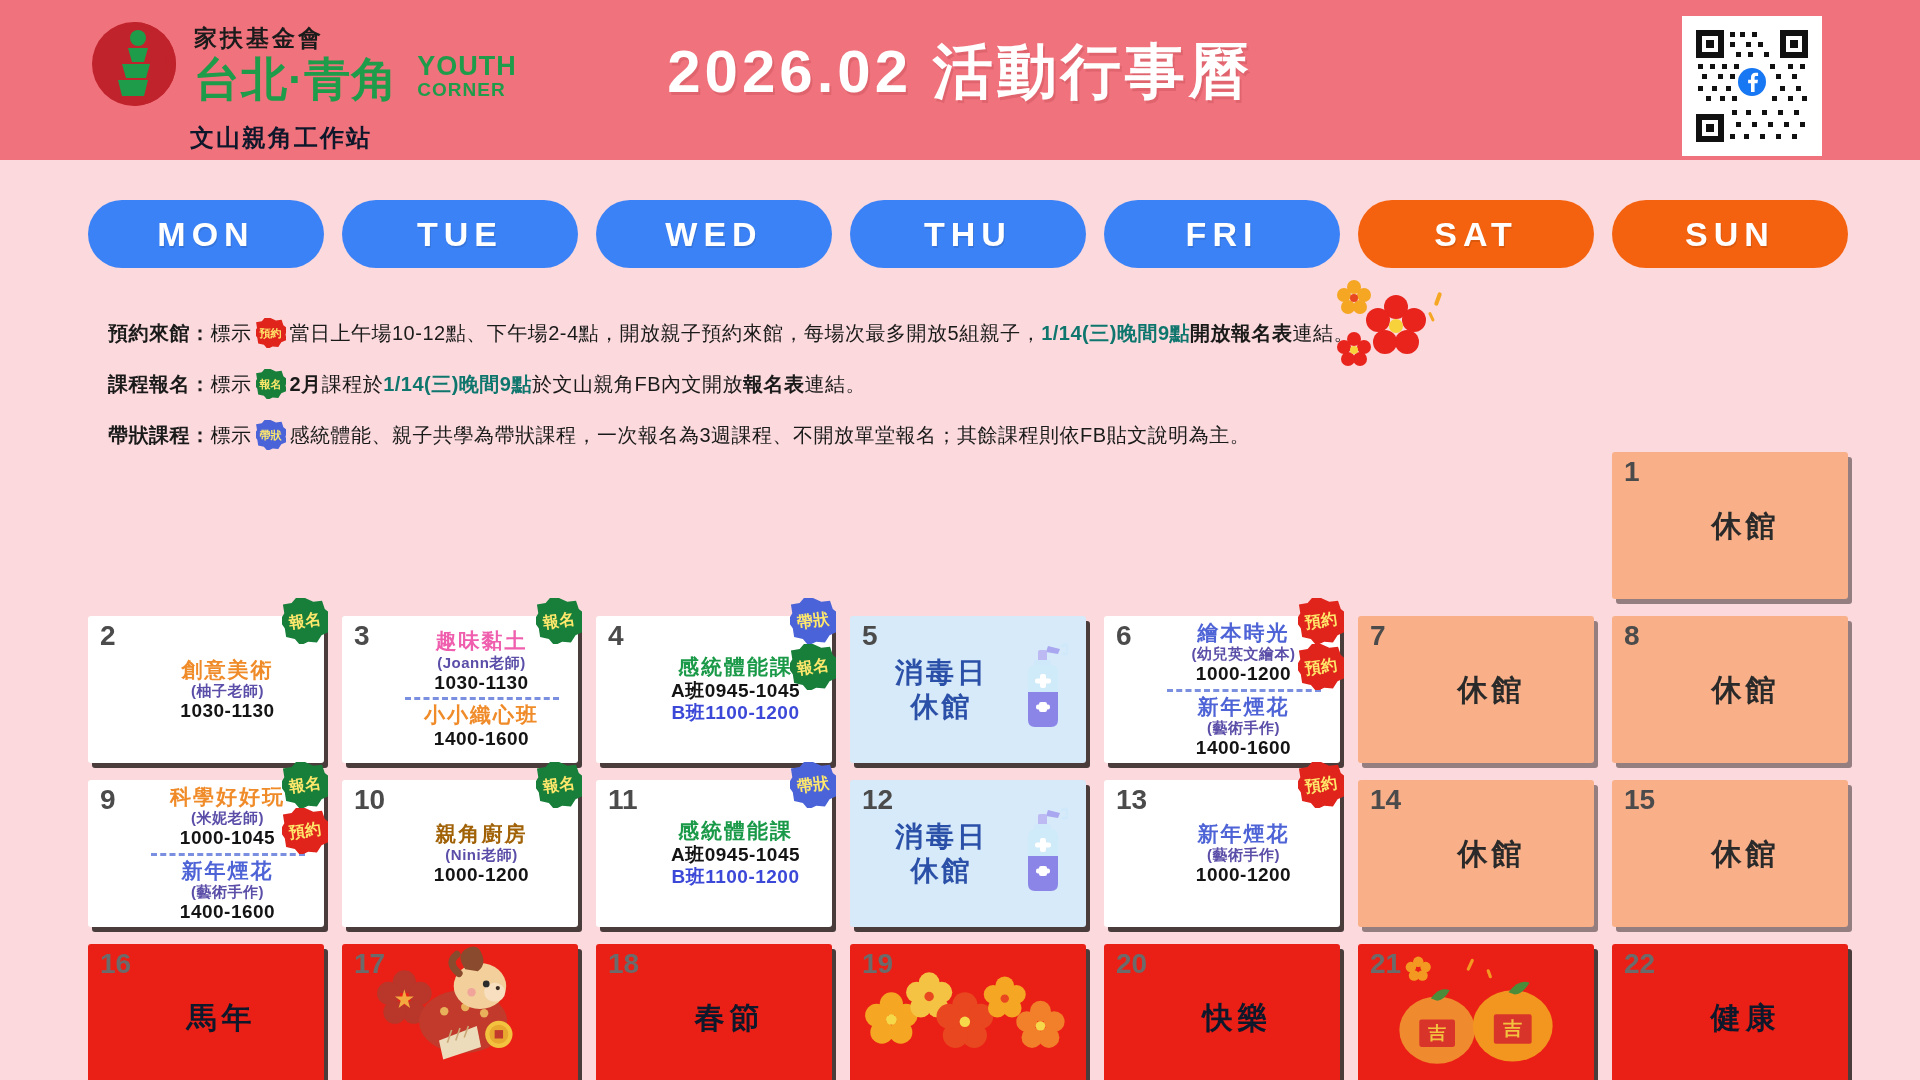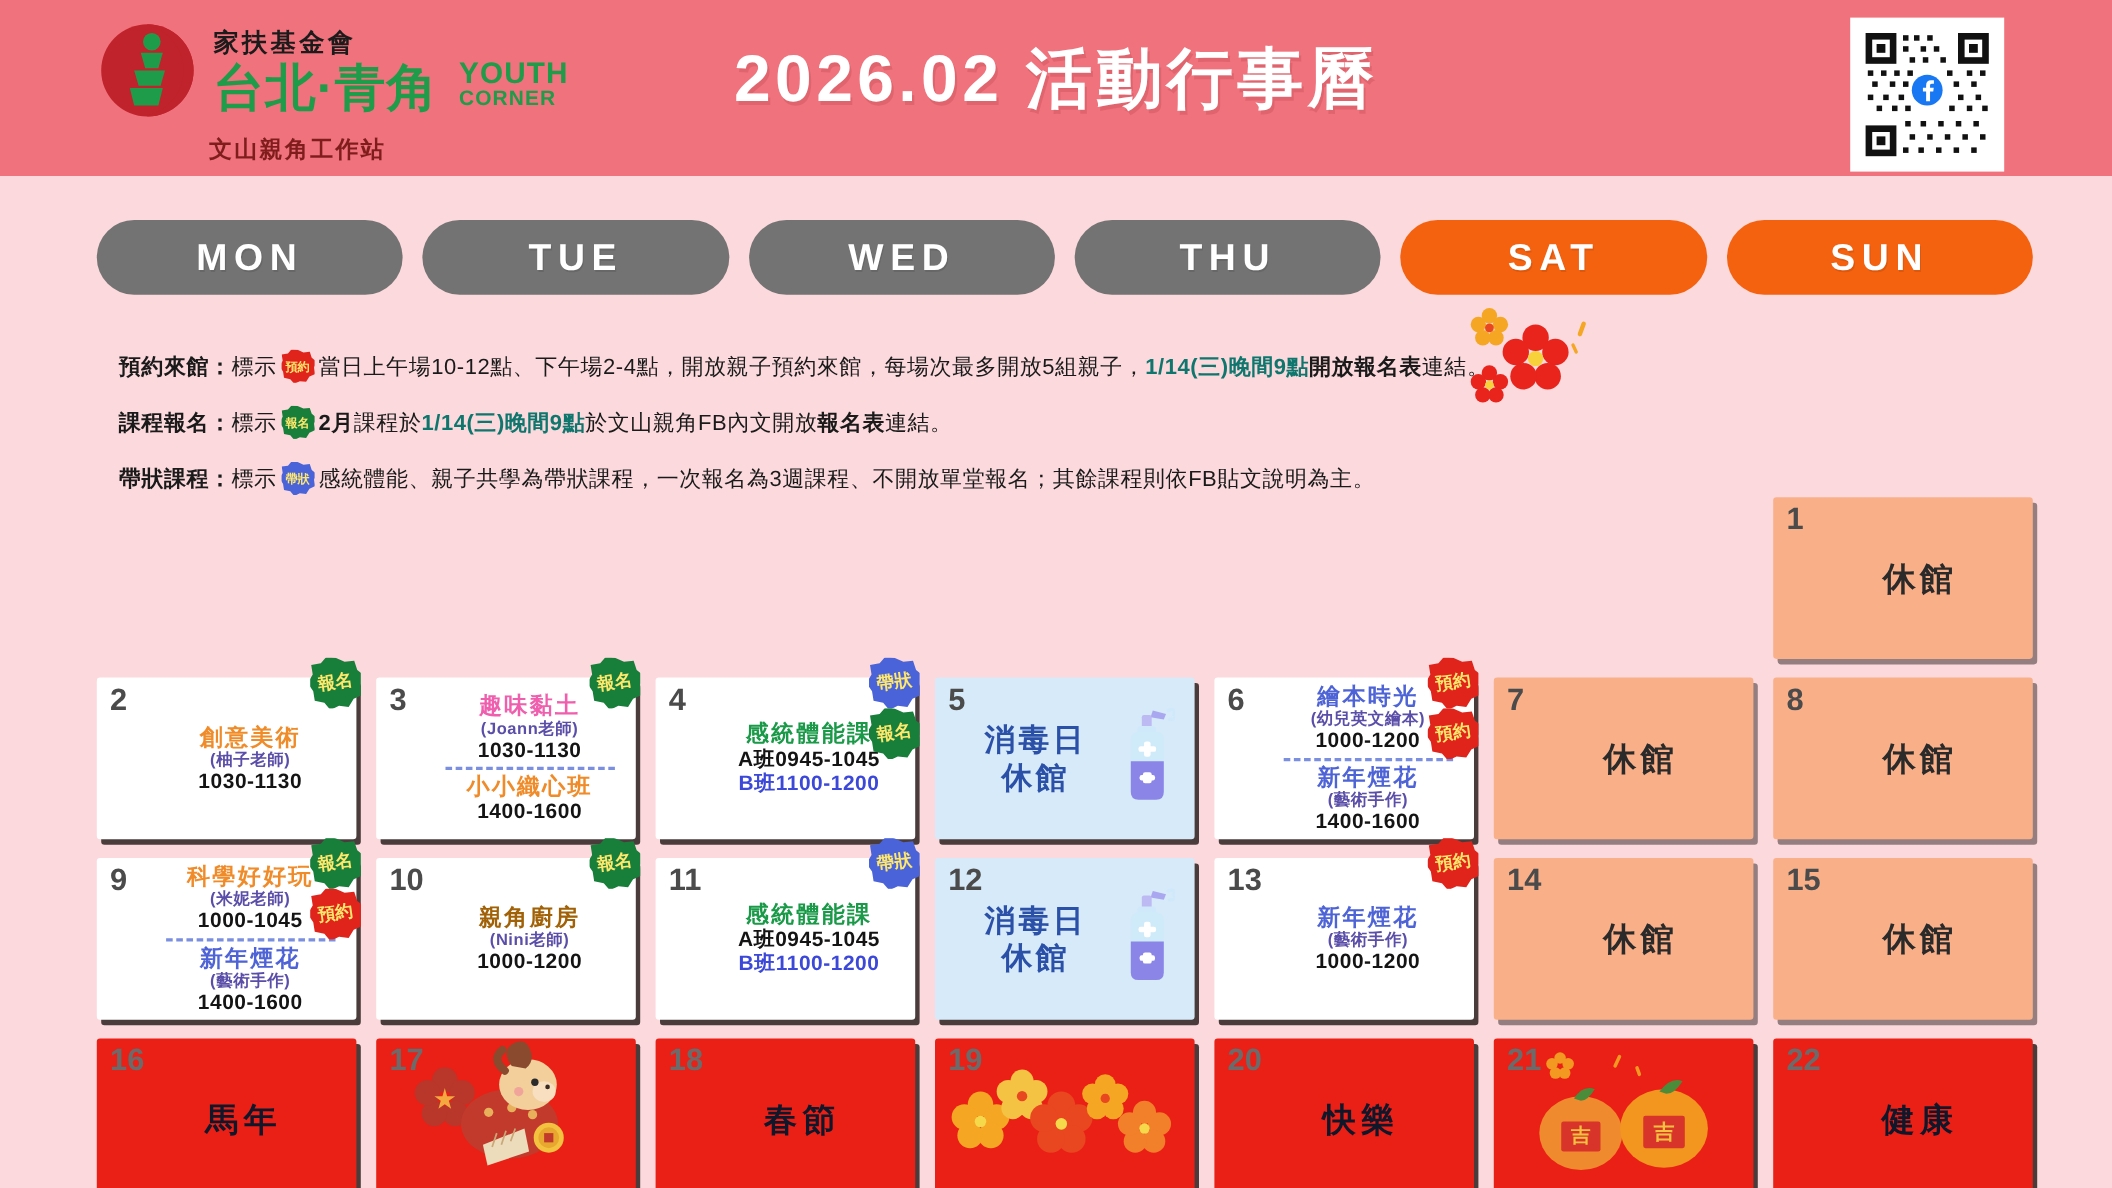--- a/index.html
+++ b/index.html
@@ -34,21 +34,21 @@
   }
   .logo-cn {
     font-size: 46px; font-weight: 800; color: #1e9c4a;
     letter-spacing: 1px; line-height: 1;
   }
   .logo-en { margin-left: 19px; line-height: 1; padding-bottom: 3px; }
   .logo-en .l1 { font-size: 27px; font-weight: 800; color: #1e9c4a; letter-spacing: 1px; display:block;}
   .logo-en .l2 { font-size: 19px; font-weight: 700; color: #1e9c4a; letter-spacing: 1px; display:block;}
   .station {
     position: absolute; left: 190px; top: 122px;
-    font-size: 21px; font-weight: 700; color: #7f1d1d; letter-spacing: 2px;
+    font-size: 24px; font-weight: 700; color: #0f172a; letter-spacing: 2px;
   }
   .page-title {
     position: absolute; left: 0; top: 32px; width: 1920px;
     text-align: center;
     font-size: 60px; font-weight: 800; color: #ffffff;
     letter-spacing: 4px;
     text-shadow: 2px 3px 0 rgba(150,40,50,.18);
   }
   .qr-box {
     position: absolute; right: 98px; top: 16px;
@@ -63,21 +63,21 @@
     width: 1760px; height: 68px;
     display: flex; gap: 18px;
   }
   .wd {
     flex: 1 1 0; border-radius: 34px;
     display: flex; align-items: center; justify-content: center;
     font-size: 34px; font-weight: 800; letter-spacing: 6px;
     color: #ffffff;
     text-shadow: 1px 2px 0 rgba(0,0,0,.10);
   }
-  .wd.weekday { background: #737373; }
+  .wd.weekday { background: #3b82f6; }
   .wd.sat { background: #f4620f; }
   .wd.sun { background: #f4620f; }
 
   
   .notes {
     position: absolute; left: 108px; top: 318px; width: 1380px;
   }
   .note-line {
     display: flex; align-items: center;
     font-size: 20px; color: #1a1a1a; margin-bottom: 21px;
@@ -289,20 +289,21 @@
       </svg>
     </div>
   </div>
 </div>
 
 <div class="weekdays">
   <div class="wd weekday">MON</div>
   <div class="wd weekday">TUE</div>
   <div class="wd weekday">WED</div>
   <div class="wd weekday">THU</div>
+  <div class="wd weekday">FRI</div>
   <div class="wd sat">SAT</div>
   <div class="wd sun">SUN</div>
 </div>
 
 <div class="deco-flowers">
   <svg width="160" height="130" viewBox="0 0 160 130">
     <g fill="#f5a623">
       <g transform="translate(36,22)">
         <circle cx="0" cy="-11" r="7"></circle>
           <circle cx="10" cy="-3" r="7"></circle>

